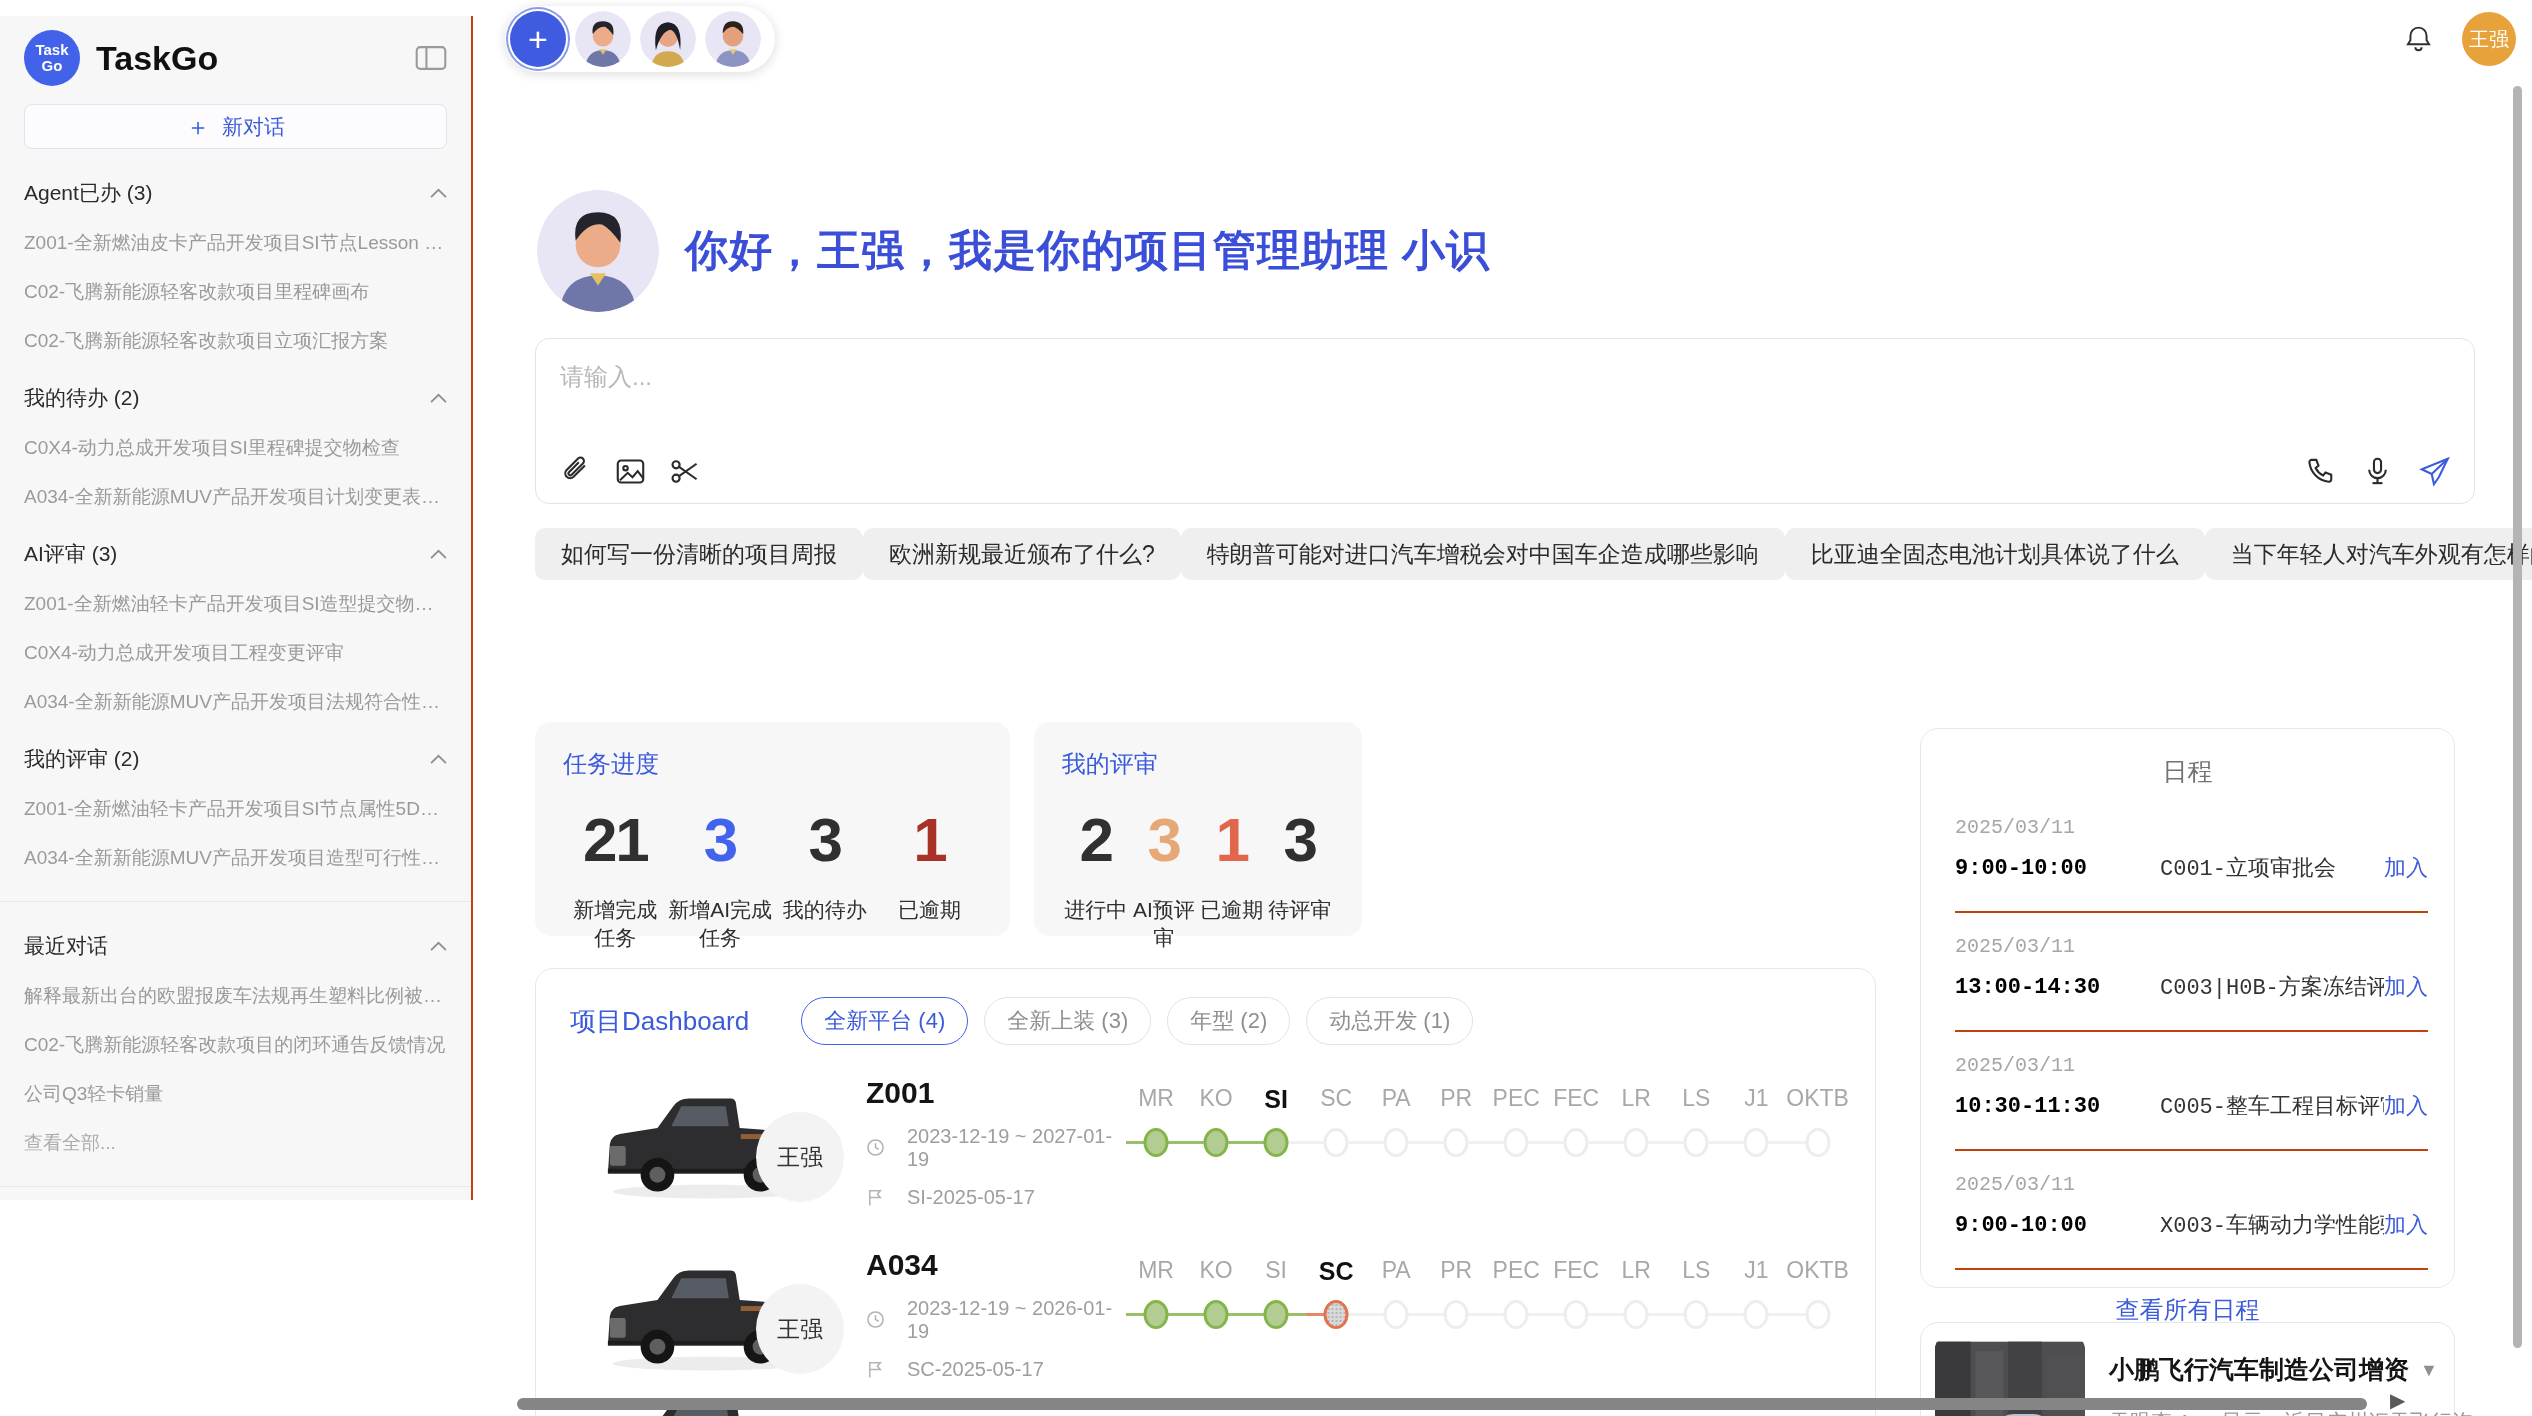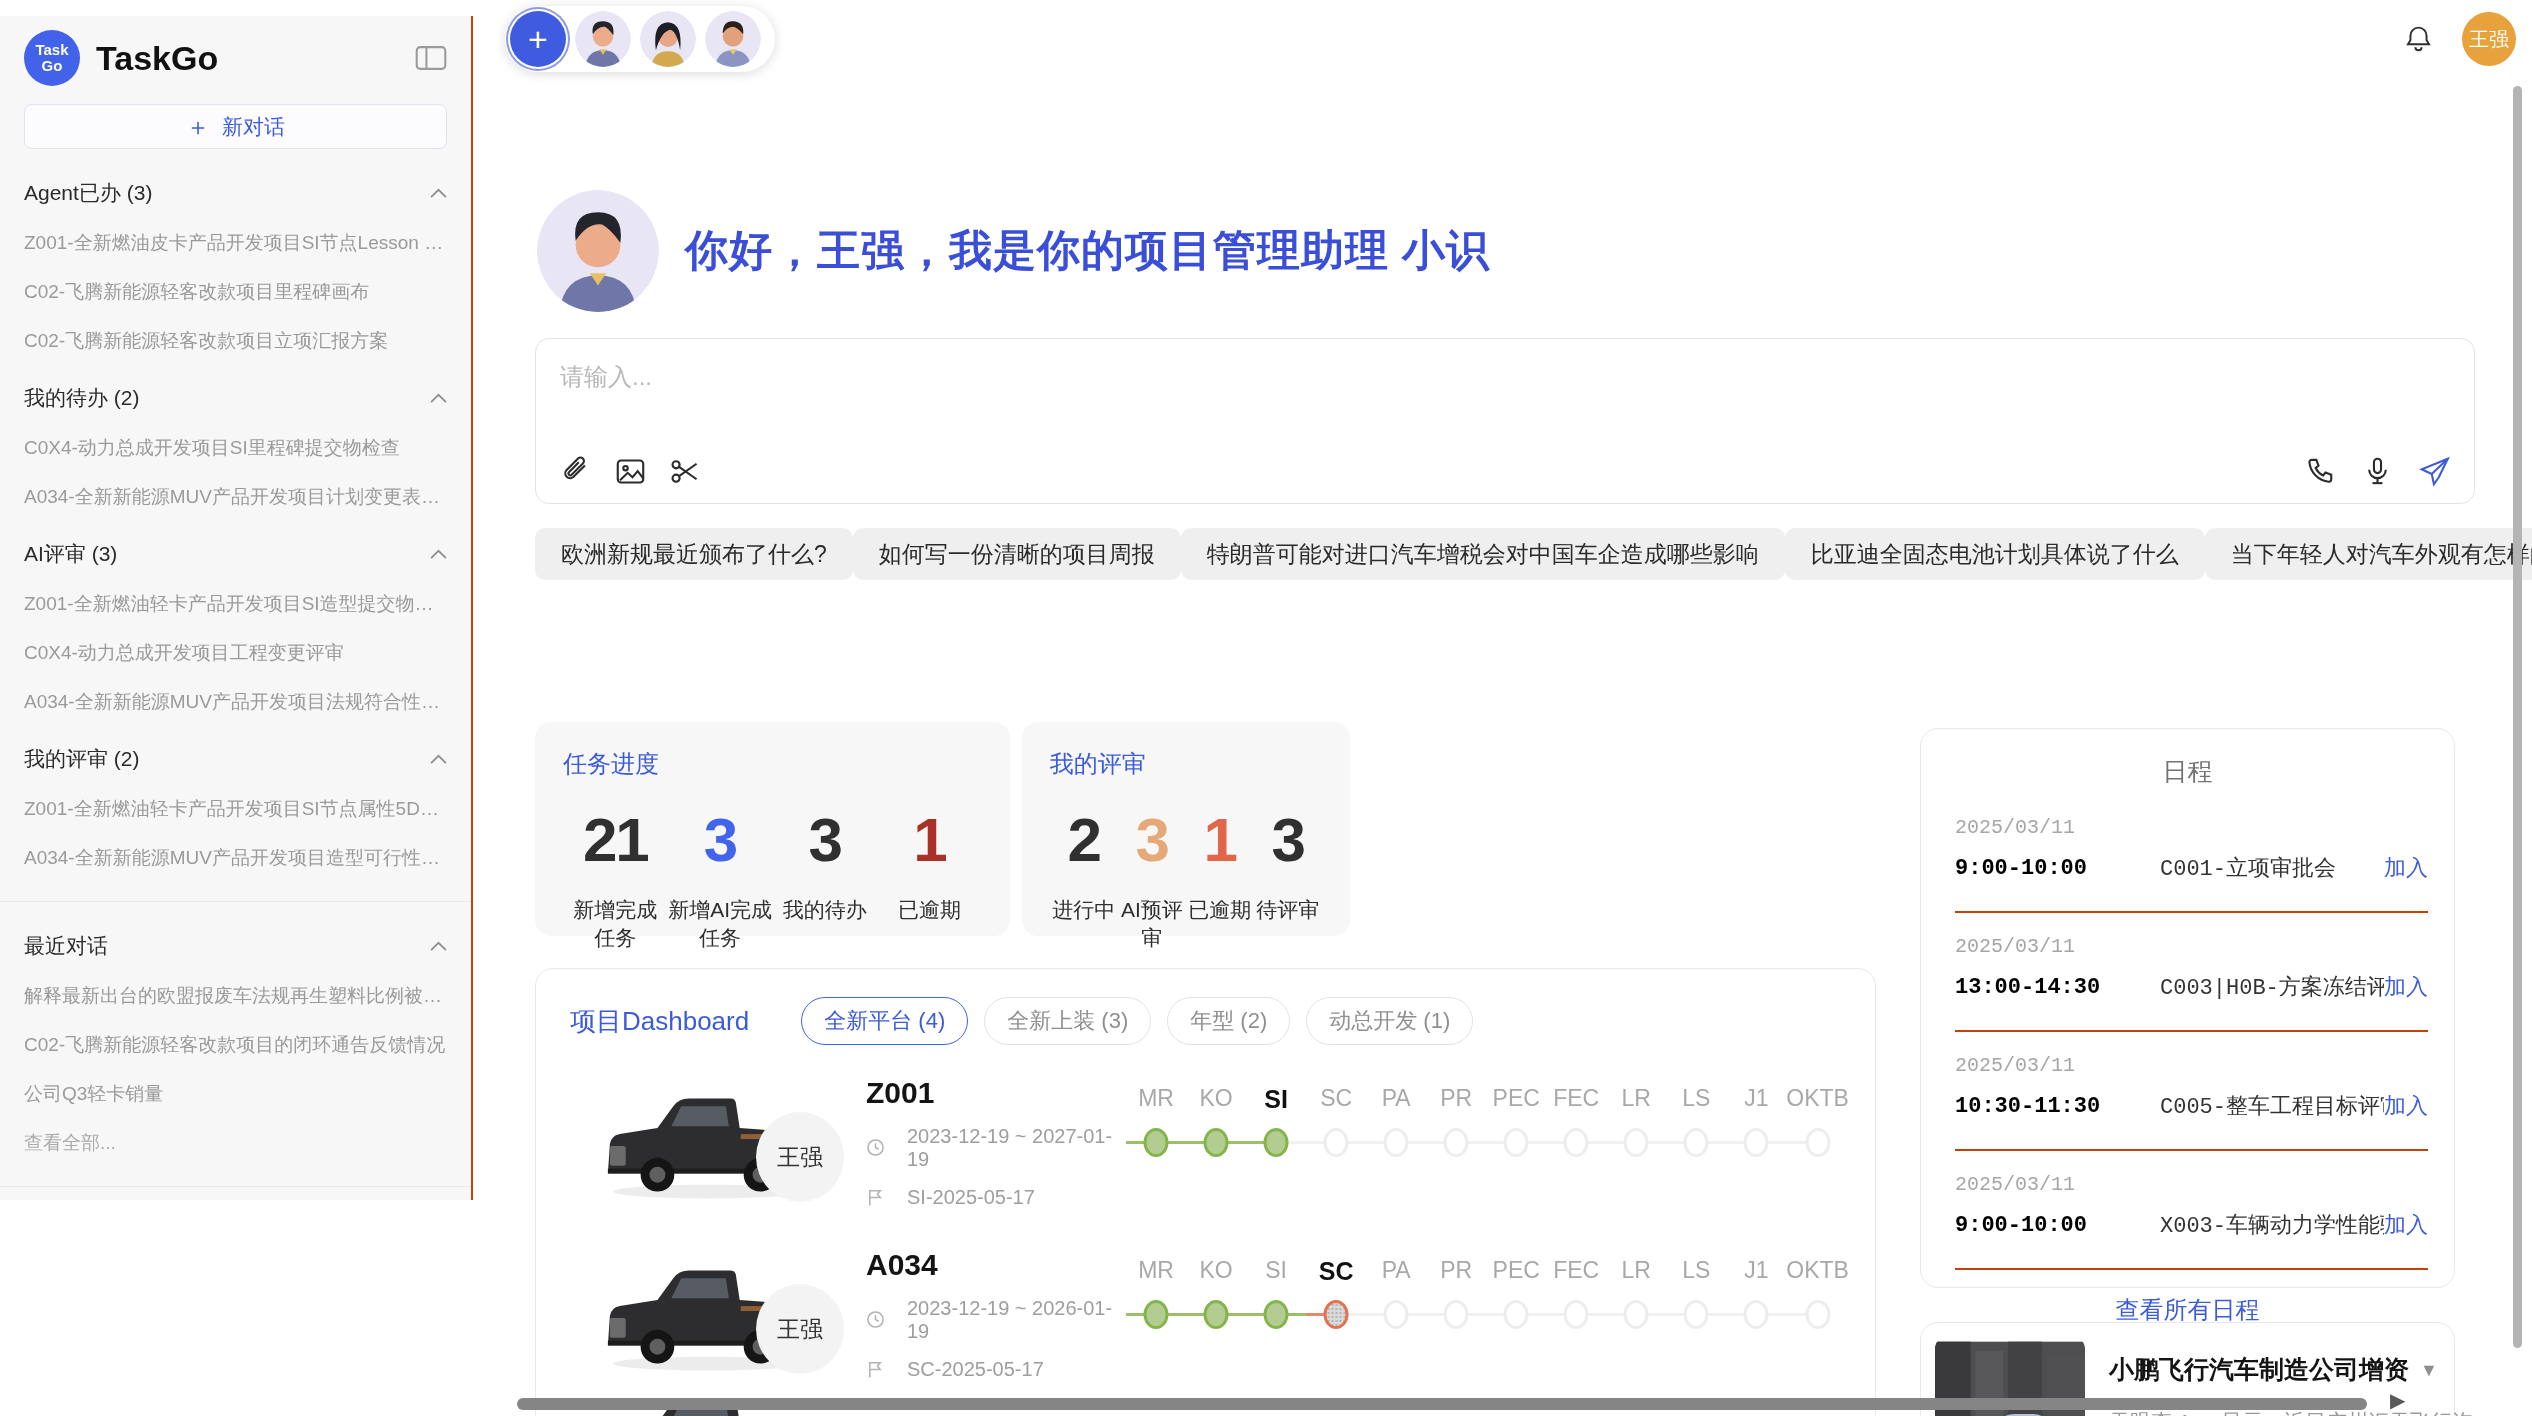--- a/index.html
+++ b/index.html
@@ -64,21 +64,21 @@
 
   .chips { position:absolute; left:62px; top:528px; width:1940px; display:flex;
     justify-content:space-between; }
   .chip { background:#efefef; border-radius:10px; height:52px; display:flex; align-items:center;
     padding:0 26px; font-size:23px; color:#2b2b2b; white-space:nowrap; cursor:pointer; }
 
   .brief-head { position:absolute; left:62px; top:630px; width:1913px; text-align:center; }
   .brief-head h2 { font-size:33px; font-weight:700; color:#1f1f1f; }
   .grid-ic { position:absolute; right:0; top:6px; width:30px; height:30px; color:#8a8a8a; cursor:pointer; }
 
-  .stats-row { position:absolute; left:62px; top:722px; display:flex; gap:12px; }
+  .stats-row { position:absolute; left:62px; top:722px; display:flex; gap:24px; }
   .stat-card { background:#f7f7f8; border-radius:16px; height:214px; padding:26px 28px; }
   .stat-title { font-size:24px; color:#3b5bdb; }
   .stat-cols { display:flex; margin-top:26px; }
   .stat-col { flex:1; text-align:center; }
   .stat-value { font-size:62px; font-weight:600; letter-spacing:-2px; line-height:1.1; }
   .stat-label { margin-top:22px; font-size:21px; color:#2f2f2f; }
 
   .dash-card { position:absolute; left:62px; top:968px; width:1341px; height:480px;
     background:#fff; border:1px solid #e8e8e8; border-radius:18px; overflow:hidden; }
   .dash-head { display:flex; align-items:center; gap:52px; padding:28px 0 0 34px; }
@@ -369,22 +369,22 @@
           <svg class="tool-ic blue" viewBox="0 0 28 28" fill="none" stroke="currentColor" stroke-width="1.9">
             <path d="M26 2.5 L2.5 12 l9 4.2 L13.5 25.5 l4.5 -6.5 8 -16.5 Z"></path>
               <line x1="11.5" y1="16.2" x2="26" y2="2.5"></line>
           </svg>
         </div>
       </div>
     </div>
 
     <div class="chips">
 
-    <div class="chip">欧洲新规最近颁布了什么?</div>
-        <div class="chip">如何写一份清晰的项目周报</div>
+    <div class="chip">如何写一份清晰的项目周报</div>
+        <div class="chip">欧洲新规最近颁布了什么?</div>
         <div class="chip">特朗普可能对进口汽车增税会对中国车企造成哪些影响</div>
         <div class="chip">比亚迪全固态电池计划具体说了什么</div>
         <div class="chip">当下年轻人对汽车外观有怎样的喜好趋势</div>
       </div>
 
 
     <div class="stats-row">
 
     <div class="stat-card">
           <div class="stat-title">任务进度</div>

